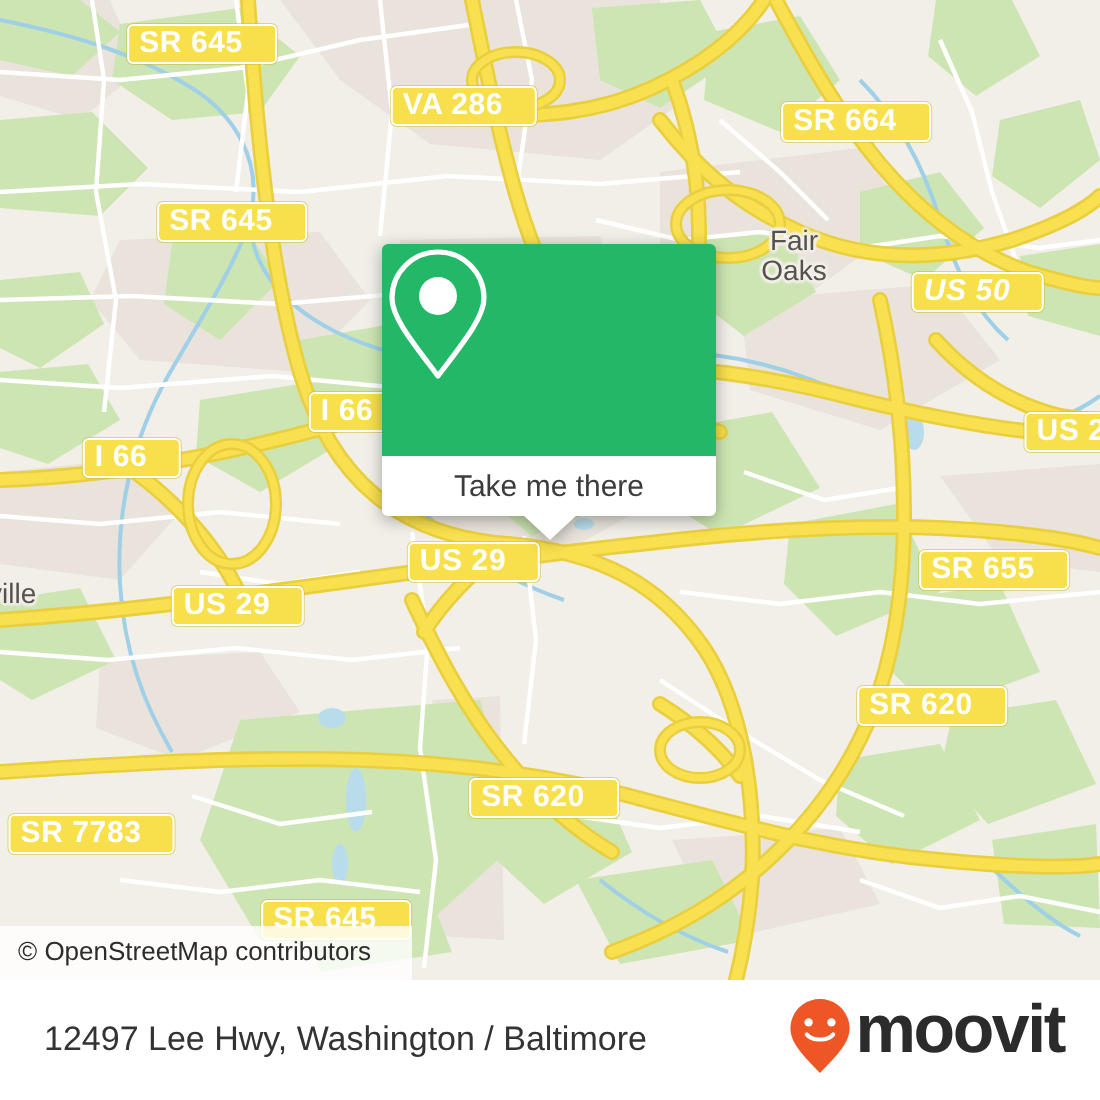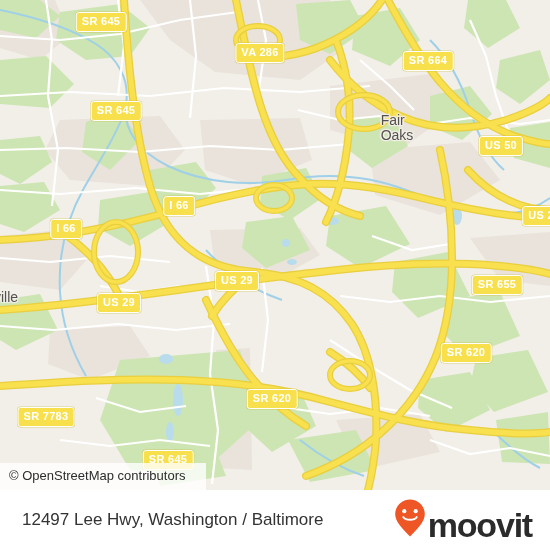--- a/index.html
+++ b/index.html
@@ -18,38 +18,39 @@
   .map svg{position:absolute;left:0;top:0;}
 
   
   .shield{
     position:absolute;
     background:#f7e04b;
     border:1.5px solid #ffffff;
     border-radius:3px;
     color:#ffffff;
     font-weight:bold;
-    font-size:11px;
+    font-size:15px;
     line-height:13px;
-    padding:2px 5px 3px 5px;
+    padding:2px 16px 3px 5px;
     letter-spacing:.3px;
     white-space:nowrap;
     text-align:center;
     transform:translate(-50%,-50%);
     box-shadow:0 0 0 .5px rgba(205,185,40,.55);
   }
 
   
   .place{
     position:absolute;
     color:#55514c;
     font-size:14px;
     line-height:15px;
     font-weight:normal;
     white-space:pre;
+    text-align:center;
     transform:translate(-50%,-50%);
     text-shadow:
       1.4px 0 1px #f2efe9, -1.4px 0 1px #f2efe9,
       0 1.4px 1px #f2efe9, 0 -1.4px 1px #f2efe9,
       1px 1px 1px #f2efe9, -1px -1px 1px #f2efe9,
       1px -1px 1px #f2efe9, -1px 1px 1px #f2efe9;
   }
   .place.left-clip{transform:translate(0,-50%);text-align:left;}
 
   
@@ -105,21 +106,21 @@
     padding:0 18px 0 22px;
   }
   .footer-address{
     color:#333333;
     font-size:17px;
     line-height:20px;
     white-space:nowrap;
     flex:1 1 auto;
   }
   .brand{
-    display:flex;align-items:flex-end;flex:0 0 auto;gap:1px;
+    display:flex;align-items:flex-start;flex:0 0 auto;gap:1px;
   }
   .brand-word{
     color:#2b2b2b;
     font-size:34px;
     line-height:34px;
     font-weight:bold;
     letter-spacing:-1.2px;
     margin-left:1px;
   }
 </style>
@@ -284,41 +285,55 @@
       <g fill="none" stroke="#f8e04e" stroke-width="3.6">
         <ellipse cx="258" cy="40" rx="22" ry="14"></ellipse>
         <ellipse cx="364" cy="112" rx="26" ry="17"></ellipse>
         <ellipse cx="350" cy="375" rx="20" ry="14"></ellipse>
         <ellipse cx="116" cy="252" rx="22" ry="30"></ellipse>
         <ellipse cx="274" cy="198" rx="18" ry="13"></ellipse>
       </g>
     </svg>
 
     <div class="shield" style="left:101px;top:22px;">SR 645</div>
-    <div class="shield" style="left:260px;top:53px;">VA 286</div>
+    <div class="shield" style="left:232px;top:53px;">VA 286</div>
     <div class="shield" style="left:428px;top:37px;margin-top:24px;">SR 664</div>
     <div class="shield" style="left:116px;top:111px;">SR 645</div>
-    <div class="shield" style="left:501px;top:146px;">US 50</div>
+    <div class="shield" style="left:489px;top:146px;font-style:italic;">US 50</div>
     <div class="shield" style="left:179px;top:206px;">I 66</div>
     <div class="shield" style="left:66px;top:229px;">I 66</div>
     <div class="shield" style="left:541px;top:216px;">US 2</div>
     <div class="shield" style="left:237px;top:281px;">US 29</div>
     <div class="shield" style="left:119px;top:303px;">US 29</div>
     <div class="shield" style="left:497px;top:285px;">SR 655</div>
     <div class="shield" style="left:466px;top:353px;">SR 620</div>
     <div class="shield" style="left:46px;top:381px;margin-top:36px;">SR 7783</div>
     <div class="shield" style="left:272px;top:399px;">SR 620</div>
     <div class="shield" style="left:168px;top:460px;">SR 645</div>
 
     <div class="place" style="left:397px;top:128px;">Fair
 Oaks</div>
     <div class="place left-clip" style="left:-6px;top:297px;">ville</div>
 
     <div class="attribution">© OpenStreetMap contributors</div>
 
+    <div class="popup">
+      <div class="popup-head">
+        <span>
+          <svg width="56" height="70" viewBox="0 0 56 70">
+            <path d="M28 4 C15.3 4 5 14.3 5 27 C5 37 16 50 28 66 C40 50 51 37 51 27 C51 14.3 40.7 4 28 4 Z" fill="none" stroke="#ffffff" stroke-width="2.6" stroke-linejoin="round"></path>
+            <circle cx="28" cy="26" r="9.5" fill="#ffffff"></circle>
+          </svg>
+        </span>
+      </div>
+      <div class="popup-foot">
+        <span class="popup-foot-label">Take me there</span>
+        <span class="popup-tip"></span>
+      </div>
+    </div>
 
   </div>
 
   <div class="footer">
     <div class="footer-address">12497 Lee Hwy, Washington / Baltimore</div>
     <div class="brand">
       <span>
         <svg width="32" height="40" viewBox="0 0 32 40">
           <path d="M16 1.5 C7.8 1.5 1.2 8.1 1.2 16.3 C1.2 24 9 31.2 16 38.5 C23 31.2 30.8 24 30.8 16.3 C30.8 8.1 24.2 1.5 16 1.5 Z" fill="#ee5626"></path>
           <circle cx="10.3" cy="13.2" r="2.1" fill="#ffffff"></circle>

